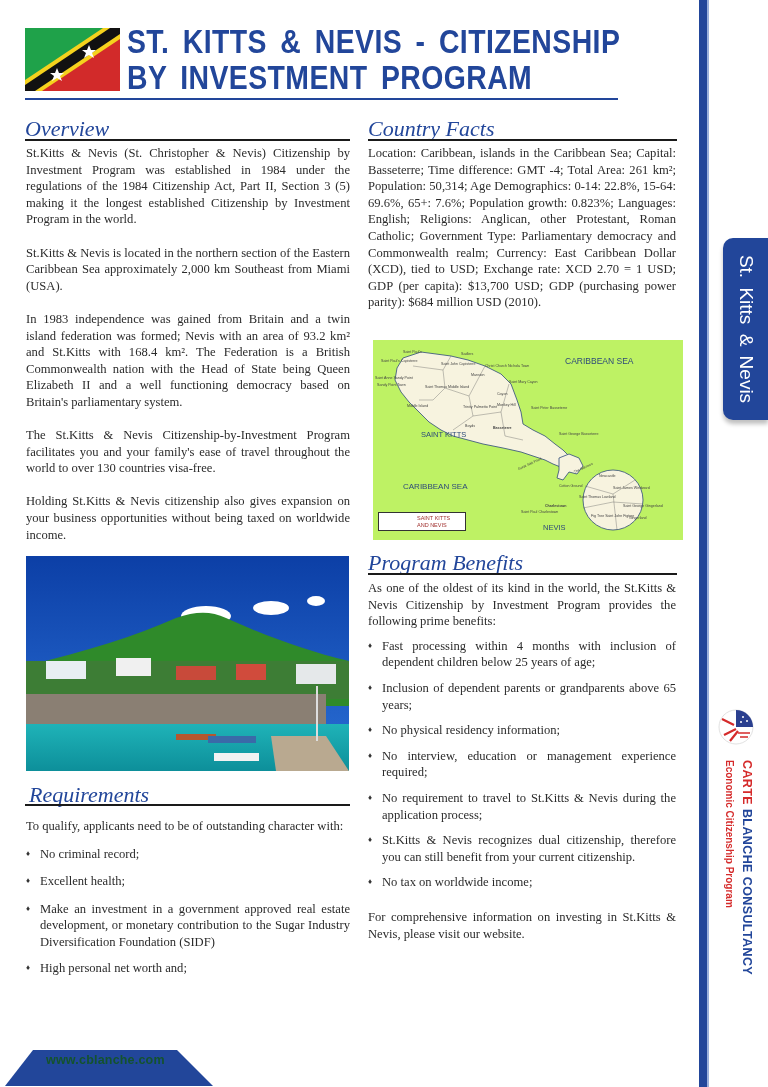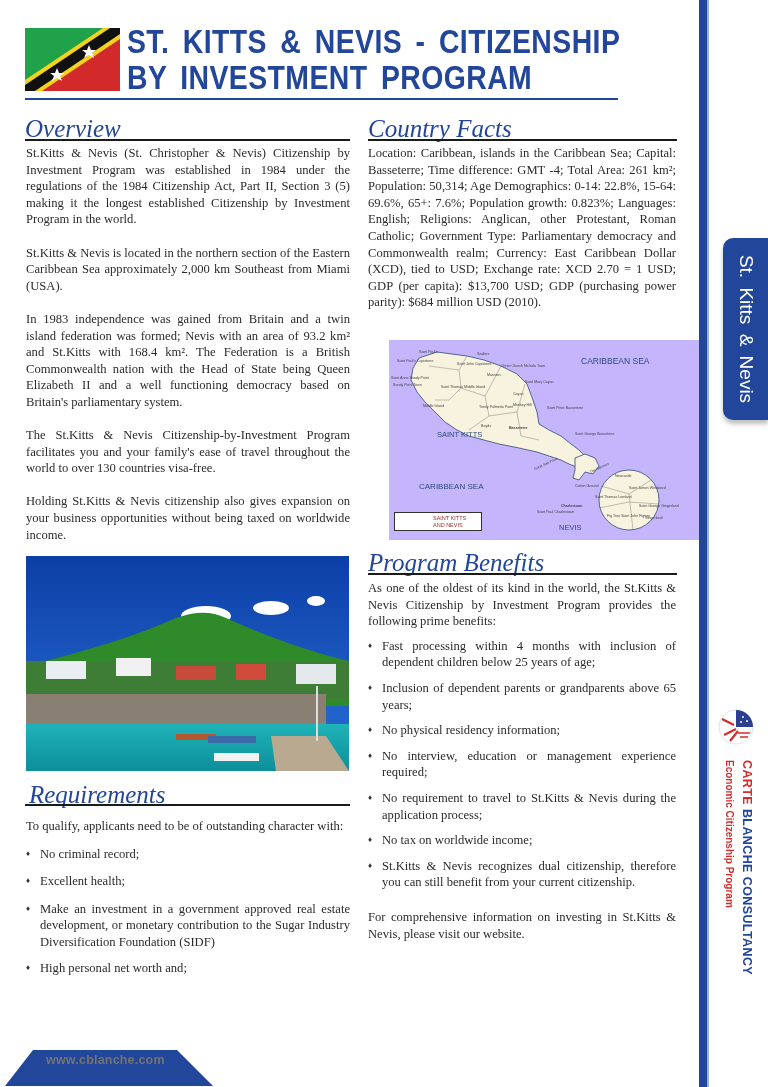--- a/index.html
+++ b/index.html
@@ -7,51 +7,51 @@
     body { position: relative; font-family: "Liberation Serif", "DejaVu Serif", serif; color: #2b2b2b; }
 
     .vline { position: absolute; left: 699px; top: 0; width: 8px; height: 1087px; background: #22469a; }
     .vline::after { content: ""; position: absolute; right: -2px; top: 0; width: 2px; height: 100%; background: #9bb0dc; }
 
     
     .flag { position: absolute; left: 25px; top: 28px; width: 95px; height: 63px; overflow: hidden; }
     .title { position: absolute; left: 127px; top: 24px; font-family: "Liberation Sans", "DejaVu Sans", sans-serif; font-weight: bold; color: #22469a; font-size: 33px; line-height: 36px; letter-spacing: 0.5px; transform: scaleX(0.86); transform-origin: left top; white-space: nowrap; word-spacing: 6px; }
     .title-rule { position: absolute; left: 25px; top: 98px; width: 593px; height: 2px; background: #22469a; }
 
-    .section-title { position: absolute; font-family: "Liberation Serif", "DejaVu Serif", serif; font-style: italic; color: #22469a; font-size: 25px; line-height: 22px; }
+    .section-title { position: absolute; font-family: "Liberation Serif", "DejaVu Serif", serif; font-style: italic; color: #22469a; font-size: 22px; line-height: 22px; }
     .section-rule { position: absolute; height: 1.5px; background: #1a1a1a; }
 
     .para { position: absolute; font-size: 12.6px; line-height: 16.6px; text-align: justify; color: #2b2b2b; }
     .para p { margin-bottom: 16.6px; }
     .para p:last-child { margin-bottom: 0; }
 
     ul.bullets { list-style: none; }
     ul.bullets li { position: relative; padding-left: 14px; font-size: 12.6px; line-height: 16.6px; text-align: justify; margin-bottom: 9px; color: #2b2b2b; }
     ul.bullets li::before { content: "\2666"; position: absolute; left: 0; top: 0; font-size: 8px; color: #333; }
 
-    .map { position: absolute; left: 389px; top: 340px; width: 310px; height: 200px; background: #c4b5fd; overflow: hidden; }
+    .map { position: absolute; left: 373px; top: 340px; width: 310px; height: 200px; background: #bef264; overflow: hidden; }
     .map-label { position: absolute; font-family: "Liberation Sans", "DejaVu Sans", sans-serif; color: #2e4a7a; }
     .map-small { position: absolute; font-family: "Liberation Sans", "DejaVu Sans", sans-serif; font-size: 3.6px; color: #444; white-space: nowrap; }
     .map-legend { position: absolute; left: 5px; top: 172px; width: 88px; height: 19px; background: #fff; border: 1px solid #333; }
     .map-legend-text { position: absolute; left: 38px; top: 2px; font-family: "Liberation Sans", "DejaVu Sans", sans-serif; font-size: 5.5px; line-height: 7px; color: #a0302e; }
 
     .photo { position: absolute; left: 26px; top: 556px; width: 323px; height: 215px; overflow: hidden; }
 
     .side-tab { position: absolute; left: 723px; top: 238px; width: 45px; height: 182px; background: #22469a; border-radius: 10px 0 0 10px; box-shadow: 0 4px 4px rgba(0,0,0,0.25); }
     .side-tab-text { position: absolute; left: 50%; top: 50%; transform: translate(-50%,-50%) rotate(90deg); font-family: "Liberation Sans", "DejaVu Sans", sans-serif; color: #fff; font-size: 19px; white-space: nowrap; word-spacing: 4px; }
 
     .logo { position: absolute; left: 716px; top: 707px; width: 40px; height: 40px; }
     .brand { position: absolute; left: 728px; top: 760px; width: 24px; height: 220px; }
     .brand-line1 { position: absolute; left: 12px; top: 0; transform-origin: left top; transform: rotate(90deg) translateY(-100%); font-family: "Liberation Sans", "DejaVu Sans", sans-serif; font-weight: bold; font-size: 12.5px; white-space: nowrap; letter-spacing: 0.4px; }
     .brand-line2 { position: absolute; left: -4px; top: 0; transform-origin: left top; transform: rotate(90deg) translateY(-100%); font-family: "Liberation Sans", "DejaVu Sans", sans-serif; font-weight: bold; font-size: 10px; white-space: nowrap; color: #d52b2b; }
     .brand-red { color: #d52b2b; }
     .brand-blue { color: #22469a; }
 
     .footer-tab { position: absolute; left: 5px; top: 1050px; width: 208px; height: 36px; }
-    .footer-text { position: absolute; left: 46px; top: 1053px; font-family: "Liberation Sans", "DejaVu Sans", sans-serif; font-weight: bold; font-size: 12.5px; color: #737373; letter-spacing: 0.2px; }
+    .footer-text { position: absolute; left: 46px; top: 1053px; font-family: "Liberation Sans", "DejaVu Sans", sans-serif; font-weight: bold; font-size: 12.5px; color: #14532d; letter-spacing: 0.2px; }
   </style>
 </head>
 <body>
 
 <div class="vline"></div>
 
 <div class="flag">
   <svg width="95" height="63" viewBox="0 0 95 63">
     <polygon points="0,0 95,0 0,63" fill="#1fa24a"></polygon>
     <polygon points="95,0 95,63 0,63" fill="#d22a2a"></polygon>
@@ -145,22 +145,22 @@
 <div class="section-title" style="left:368px; top:552px;">Program Benefits</div>
 <div class="section-rule" style="left:368px; top:573px; width:309px;"></div>
 <div class="para" style="left:368px; top:580px; width:308px;">
   <p style="margin-bottom:8px;">As one of the oldest of its kind in the world, the St.Kitts &amp; Nevis Citizenship by Investment Program provides the following prime benefits:</p>
   <ul class="bullets">
     <li>Fast processing within 4 months with inclusion of dependent children below 25 years of age;</li>
     <li>Inclusion of dependent parents or grandparents above 65 years;</li>
     <li>No physical residency information;</li>
     <li>No interview, education or management experience required;</li>
     <li>No requirement to travel to St.Kitts &amp; Nevis during the application process;</li>
+    <li>St.Kitts &amp; Nevis recognizes dual citizenship, therefore you can still benefit from your current citizenship.</li>
     <li>No tax on worldwide income;</li>
-    <li>St.Kitts &amp; Nevis recognizes dual citizenship, therefore you can still benefit from your current citizenship.</li>
   </ul>
   <p style="margin-top:18px;">For comprehensive information on investing in St.Kitts &amp; Nevis, please visit our website.</p>
 </div>
 
 <div class="photo">
   <svg width="323" height="215" viewBox="0 0 323 215">
     <defs>
       <linearGradient id="sky" x1="0" y1="0" x2="0" y2="1">
         <stop offset="0" stop-color="#0c3fa6"></stop>
         <stop offset="1" stop-color="#2a6fd6"></stop>

